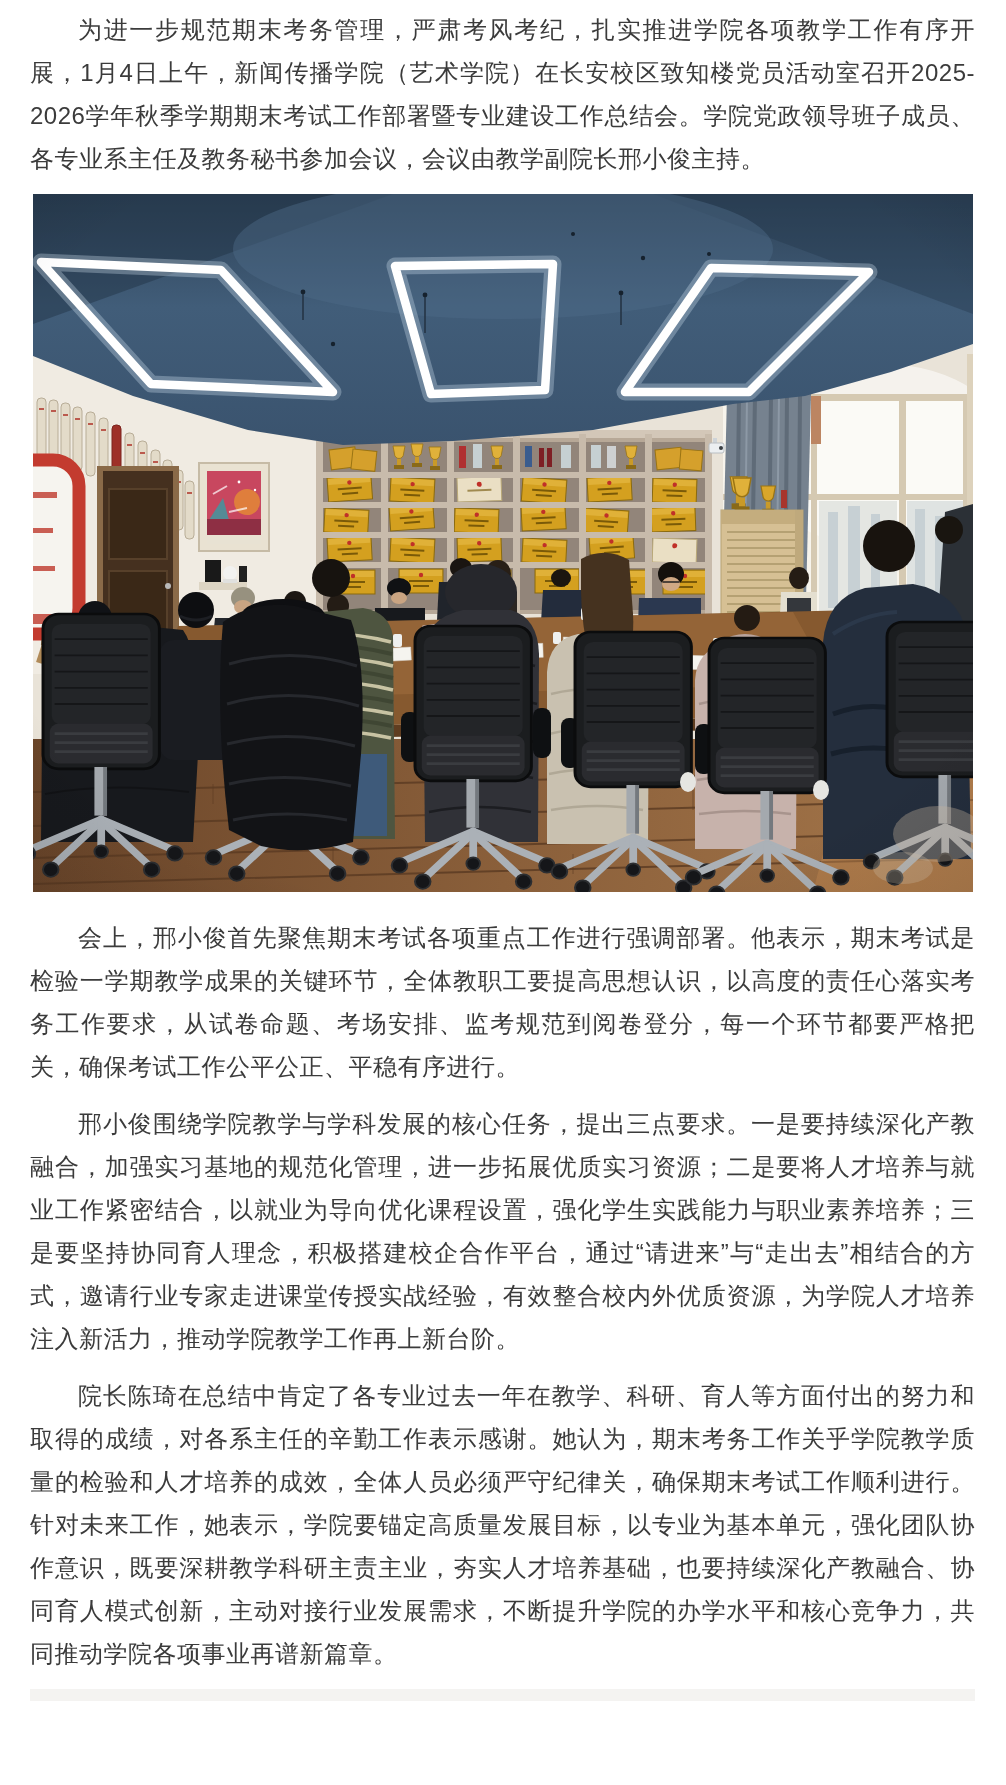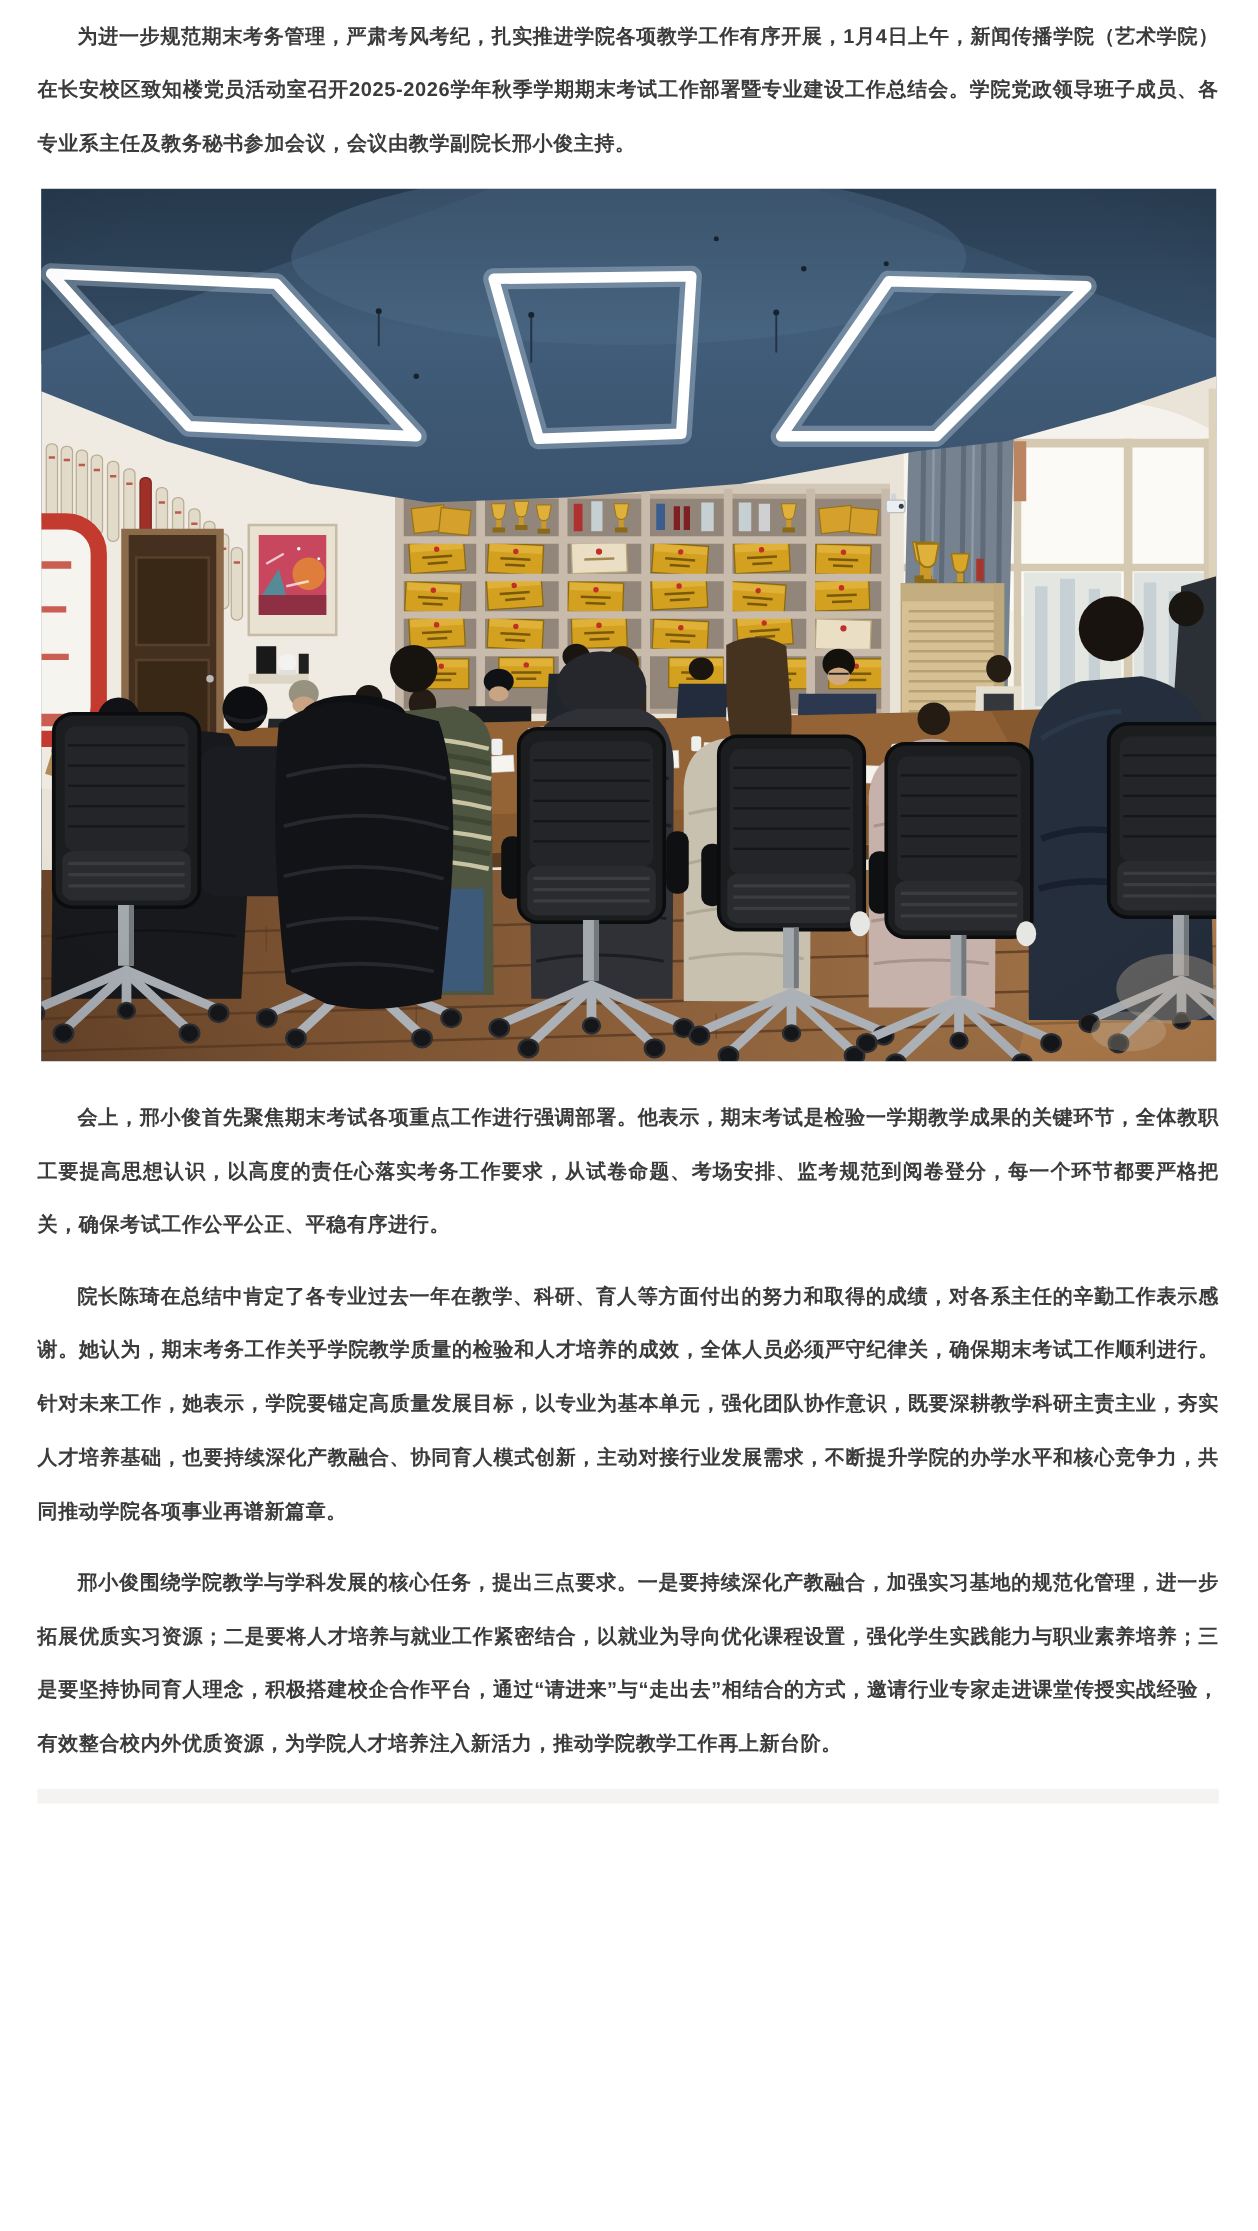--- a/index.html
+++ b/index.html
@@ -6,27 +6,26 @@
   body{
     width:1006px;
     font-family:"Liberation Sans","DejaVu Sans",sans-serif;
     color:#3b3b3b;
   }
   .content{
     padding:8px 31px 0 30px;
   }
   .content p{
     margin:0 0 14px 0;
-    font-size:16px;
+    font-size:24px;
     line-height:43px;
     letter-spacing:0.5px;
     text-align:justify;
     text-indent:2em;
     color:#3b3b3b;
-    font-weight:bold;
   }
   figure.photo{
     margin:6px 0 24px 3px;
     width:940px;
     height:698px;
     overflow:hidden;
     background:#3a536e;
   }
   figure.photo svg{display:block;}
   .bottom-band{
@@ -475,17 +474,17 @@
         <use href="#chair" transform="translate(854,428) scale(0.97,0.9)"></use>
         <ellipse cx="905" cy="640" rx="45" ry="28" fill="#cdb9a2" opacity="0.35"></ellipse>
         <ellipse cx="870" cy="674" rx="30" ry="16" fill="#d8c6b0" opacity="0.3"></ellipse>
       </g>
 
       <rect x="0" y="0" width="940" height="698" fill="url(#vign)"></rect>
     </svg>
   </figure>
 
   <p>会上，邢小俊首先聚焦期末考试各项重点工作进行强调部署。他表示，期末考试是检验一学期教学成果的关键环节，全体教职工要提高思想认识，以高度的责任心落实考务工作要求，从试卷命题、考场安排、监考规范到阅卷登分，每一个环节都要严格把关，确保考试工作公平公正、平稳有序进行。</p>
+  <p>邢小俊围绕学院教学与学科发展的核心任务，提出三点要求。一是要持续深化产教融合，加强实习基地的规范化管理，进一步拓展优质实习资源；二是要将人才培养与就业工作紧密结合，以就业为导向优化课程设置，强化学生实践能力与职业素养培养；三是要坚持协同育人理念，积极搭建校企合作平台，通过“请进来”与“走出去”相结合的方式，邀请行业专家走进课堂传授实战经验，有效整合校内外优质资源，为学院人才培养注入新活力，推动学院教学工作再上新台阶。</p>
   <p>院长陈琦在总结中肯定了各专业过去一年在教学、科研、育人等方面付出的努力和取得的成绩，对各系主任的辛勤工作表示感谢。她认为，期末考务工作关乎学院教学质量的检验和人才培养的成效，全体人员必须严守纪律关，确保期末考试工作顺利进行。针对未来工作，她表示，学院要锚定高质量发展目标，以专业为基本单元，强化团队协作意识，既要深耕教学科研主责主业，夯实人才培养基础，也要持续深化产教融合、协同育人模式创新，主动对接行业发展需求，不断提升学院的办学水平和核心竞争力，共同推动学院各项事业再谱新篇章。</p>
-  <p>邢小俊围绕学院教学与学科发展的核心任务，提出三点要求。一是要持续深化产教融合，加强实习基地的规范化管理，进一步拓展优质实习资源；二是要将人才培养与就业工作紧密结合，以就业为导向优化课程设置，强化学生实践能力与职业素养培养；三是要坚持协同育人理念，积极搭建校企合作平台，通过“请进来”与“走出去”相结合的方式，邀请行业专家走进课堂传授实战经验，有效整合校内外优质资源，为学院人才培养注入新活力，推动学院教学工作再上新台阶。</p>
 
   <div class="bottom-band"></div>
 </div>
 
 </body></html>

